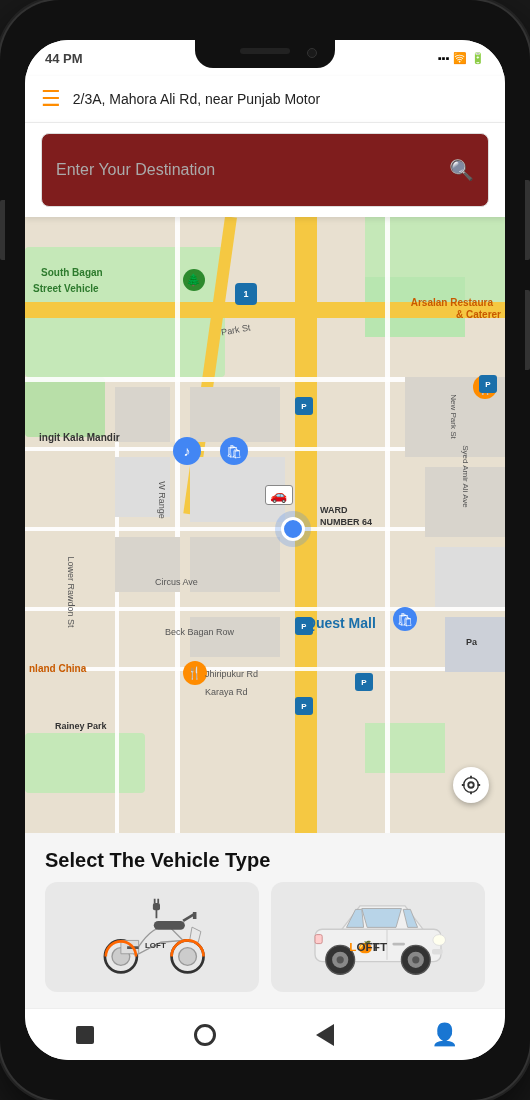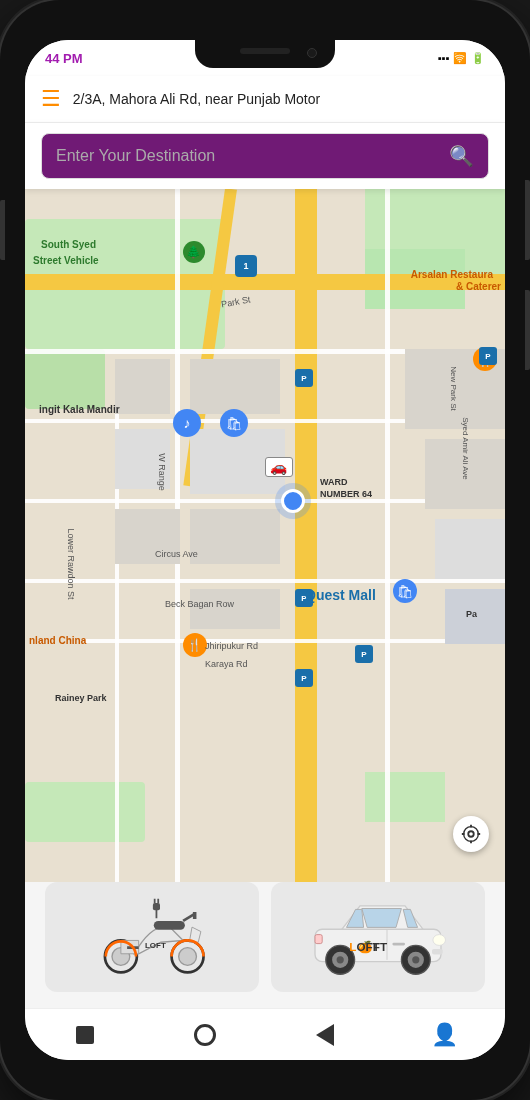--- a/index.html
+++ b/index.html
@@ -70,21 +70,21 @@
       height: 36px;
       display: flex;
       align-items: center;
       justify-content: space-between;
       padding: 0 20px;
       flex-shrink: 0;
     }
     .status-time {
       font-size: 13px;
       font-weight: bold;
-      color: #a21caf;
+      color: #404040;
     }
     .status-icons {
       display: flex;
       align-items: center;
       gap: 4px;
       font-size: 11px;
       color: #000;
     }
     .notch {
       position: absolute;
@@ -147,24 +147,24 @@
 
     
     .search-bar {
       background: #fff;
       padding: 10px 16px;
       z-index: 10;
       box-shadow: 0 2px 6px rgba(0,0,0,0.1);
       flex-shrink: 0;
     }
     .search-input-wrapper {
-      background: #701a75;
+      background: #7f1d1d;
       border: 1px solid #ddd;
       border-radius: 8px;
-      padding: 10px 14px;
+      padding: 24px 14px;
       display: flex;
       align-items: center;
       justify-content: space-between;
     }
     .search-placeholder {
       font-size: 16px;
       color: #aaa;
     }
     .search-icon-btn {
       color: #FF6600;
@@ -418,21 +418,21 @@
         <div class="building-block" style="right:0; top:160px; width:100px; height:80px; background:#d8d4cc;"></div>
         <div class="building-block" style="left:90px; top:240px; width:55px; height:60px; background:#ddd;"></div>
         <div class="building-block" style="left:165px; top:240px; width:95px; height:65px; background:#ddd;"></div>
         <div class="building-block" style="left:90px; top:320px; width:65px; height:55px; background:#d8d4cc;"></div>
         <div class="building-block" style="left:165px; top:320px; width:90px; height:55px; background:#d8d4cc;"></div>
         <div class="building-block" style="right:0; top:250px; width:80px; height:70px; background:#d8d4cc;"></div>
         <div class="building-block" style="left:165px; top:400px; width:90px; height:40px; background:#d8d4cc;"></div>
         <div class="building-block" style="right:0; top:330px; width:70px; height:60px; background:#ddd;"></div>
         <div class="building-block" style="right:0; top:400px; width:60px; height:55px; background:#ccd0d8;"></div>
 
-        <div class="map-label" style="left:16px; top:50px;">South Syed</div>
+        <div class="map-label" style="left:16px; top:50px;">South Bagan</div>
         <div class="map-label" style="left:8px; top:66px;">Street Vehicle</div>
 
         <div style="position:absolute; left:158px; top:52px; width:22px; height:22px; background:#2d8a2d; border-radius:50%; display:flex; align-items:center; justify-content:center; color:#fff; font-size:12px;">🌲</div>
 
         <div style="position:absolute; left:210px; top:66px; width:22px; height:22px; background:#1a6faa; border-radius:4px; display:flex; align-items:center; justify-content:center; color:#fff; font-size:9px; font-weight:bold;">1</div>
 
         <div class="map-label-orange" style="right:12px; top:80px;">Arsalan Restaura</div>
         <div class="map-label-orange" style="right:4px; top:92px;">&amp; Caterer</div>
 
         <div style="position:absolute; right:8px; top:158px; width:24px; height:24px; background:#FF8C00; border-radius:50%; display:flex; align-items:center; justify-content:center; color:#fff; font-size:13px;">🍴</div>
@@ -482,20 +482,21 @@
             <circle cx="12" cy="12" r="3"></circle>
             <path d="M12 2v3M12 19v3M2 12h3M19 12h3"></path>
             <circle cx="12" cy="12" r="8" stroke="#333" stroke-width="1.5" fill="none"></circle>
           </svg>
         </div>
 
       </div>
     </div>
 
     <div class="bottom-section">
+      <div class="vehicle-title">Select The Vehicle Type</div>
       <div class="vehicle-cards">
 
         <div class="vehicle-card">
           <svg viewBox="0 0 140 90" width="130" height="80">
 
             <ellipse cx="35" cy="68" rx="18" ry="18" fill="none" stroke="#333" stroke-width="3"></ellipse>
             <ellipse cx="35" cy="68" rx="10" ry="10" fill="#ccc" stroke="#999" stroke-width="1.5"></ellipse>
             <ellipse cx="110" cy="68" rx="18" ry="18" fill="none" stroke="#333" stroke-width="3"></ellipse>
             <ellipse cx="110" cy="68" rx="10" ry="10" fill="#ccc" stroke="#999" stroke-width="1.5"></ellipse>
 

